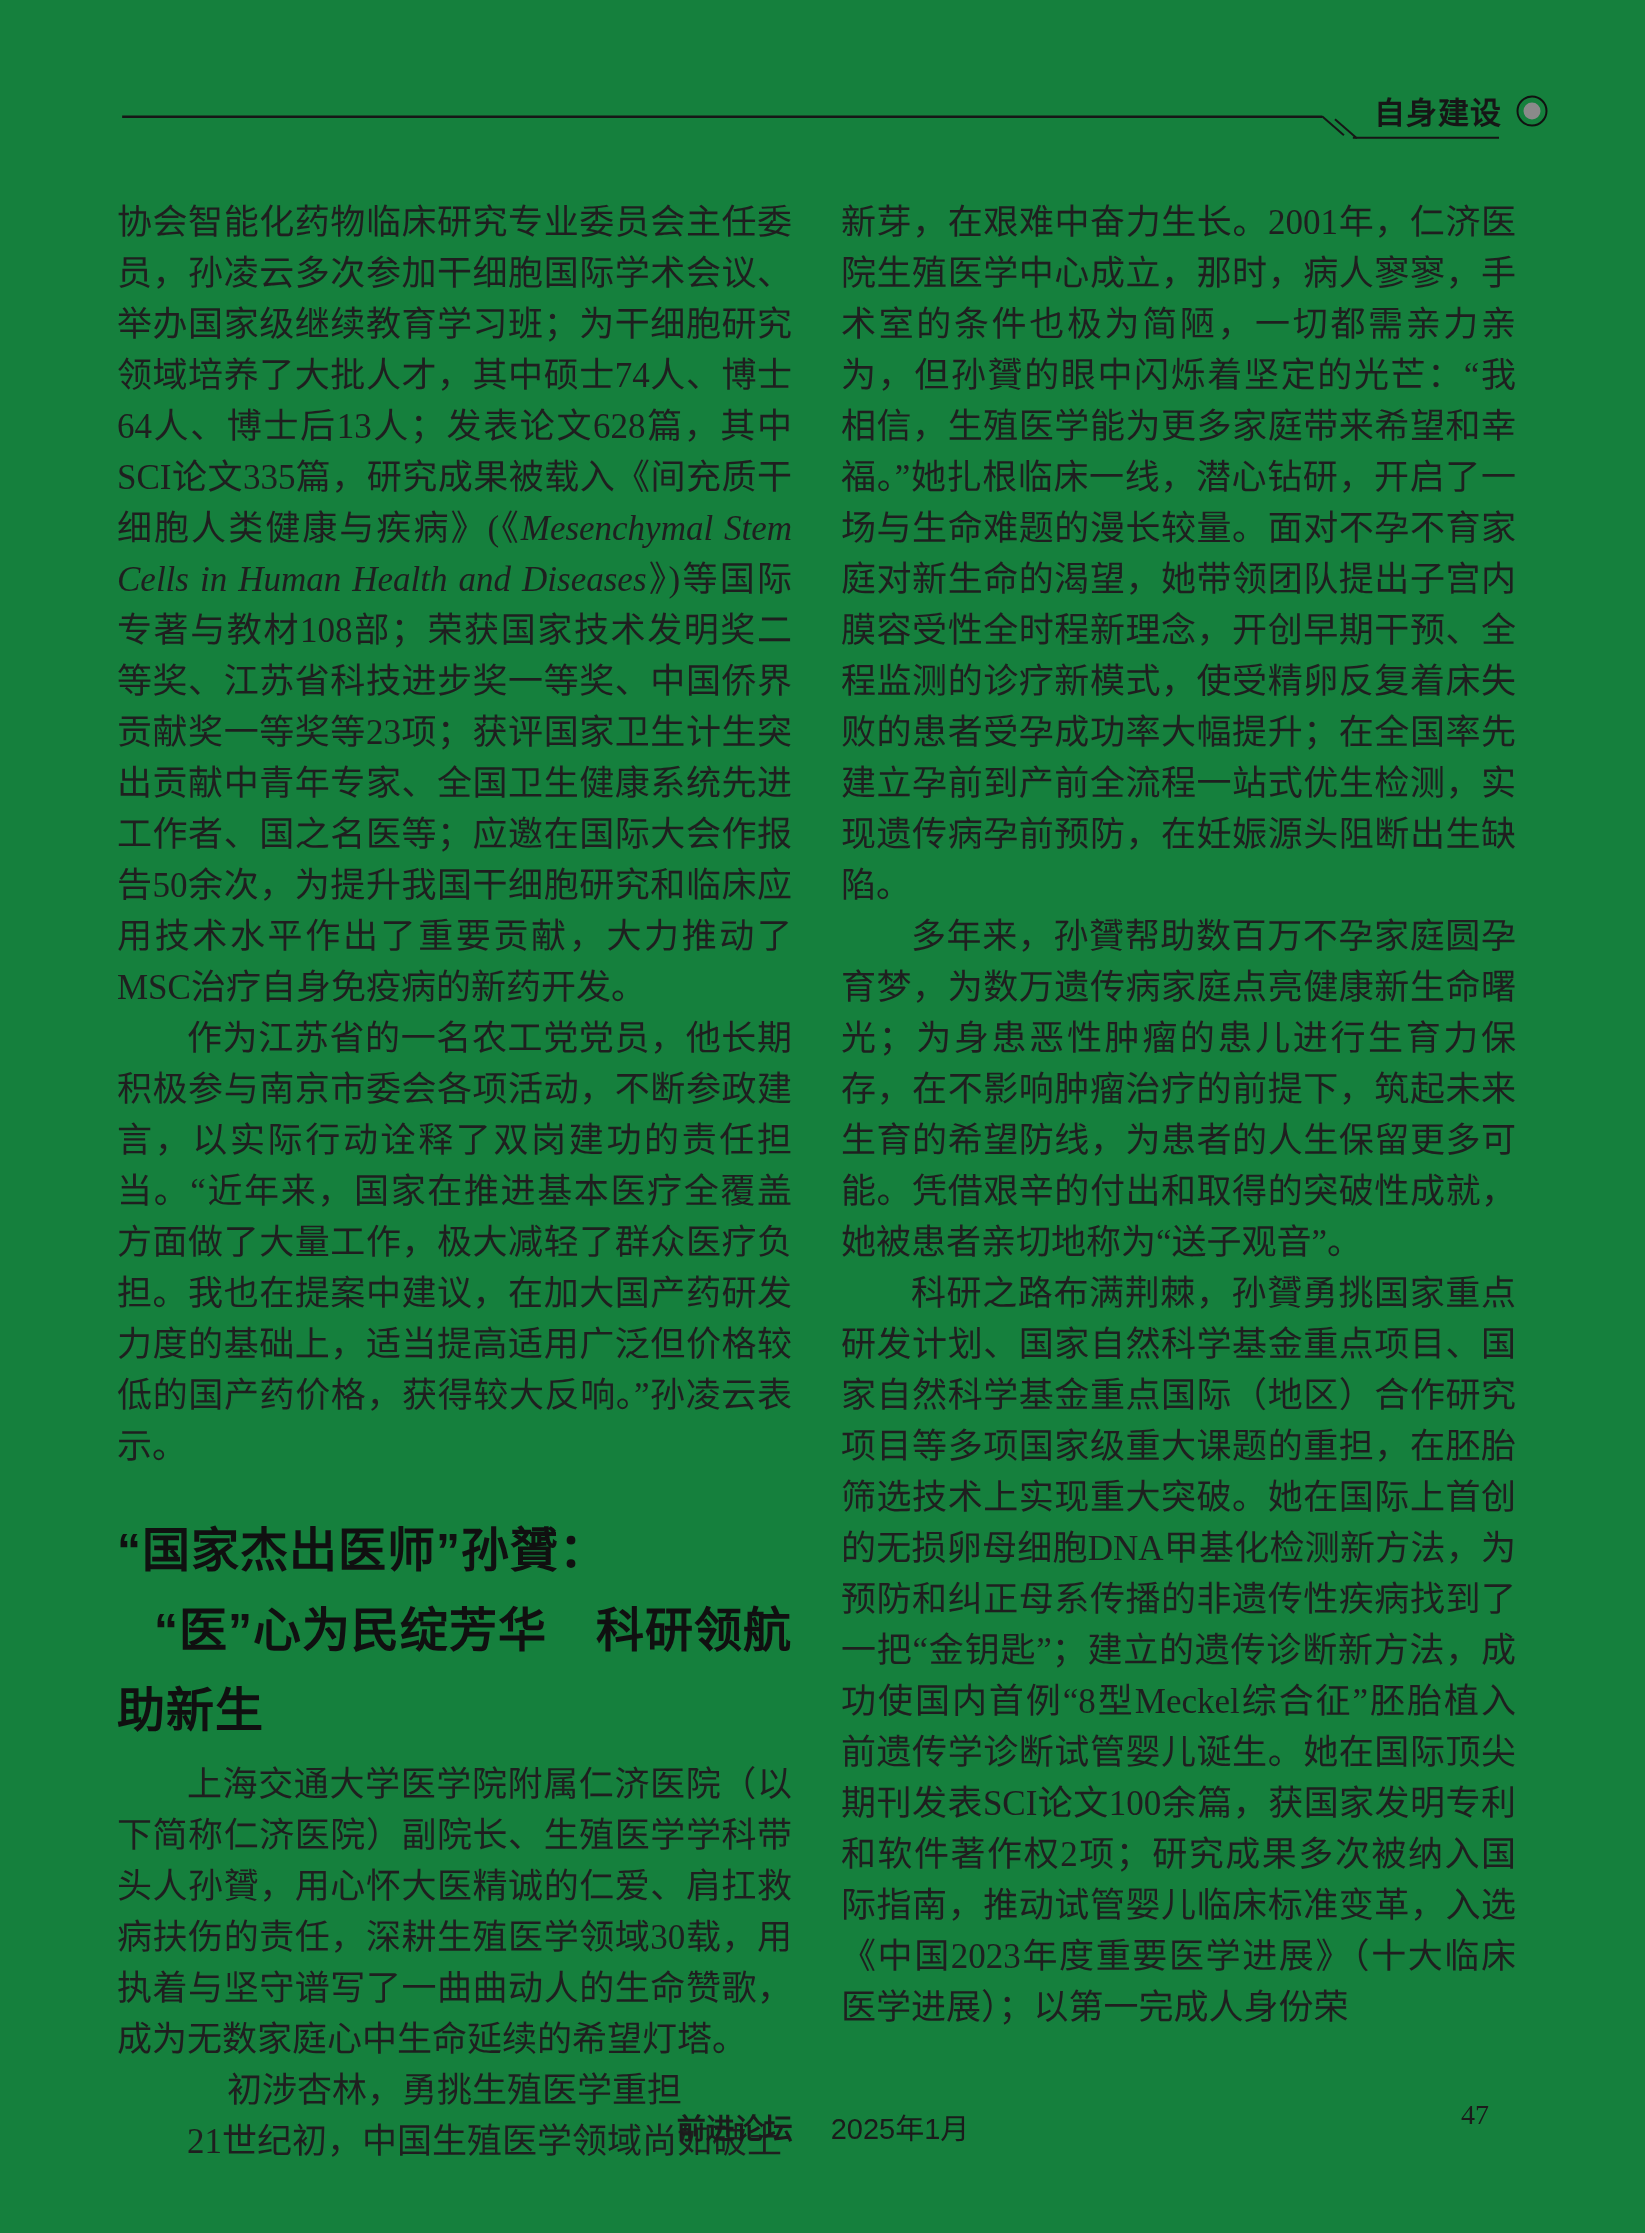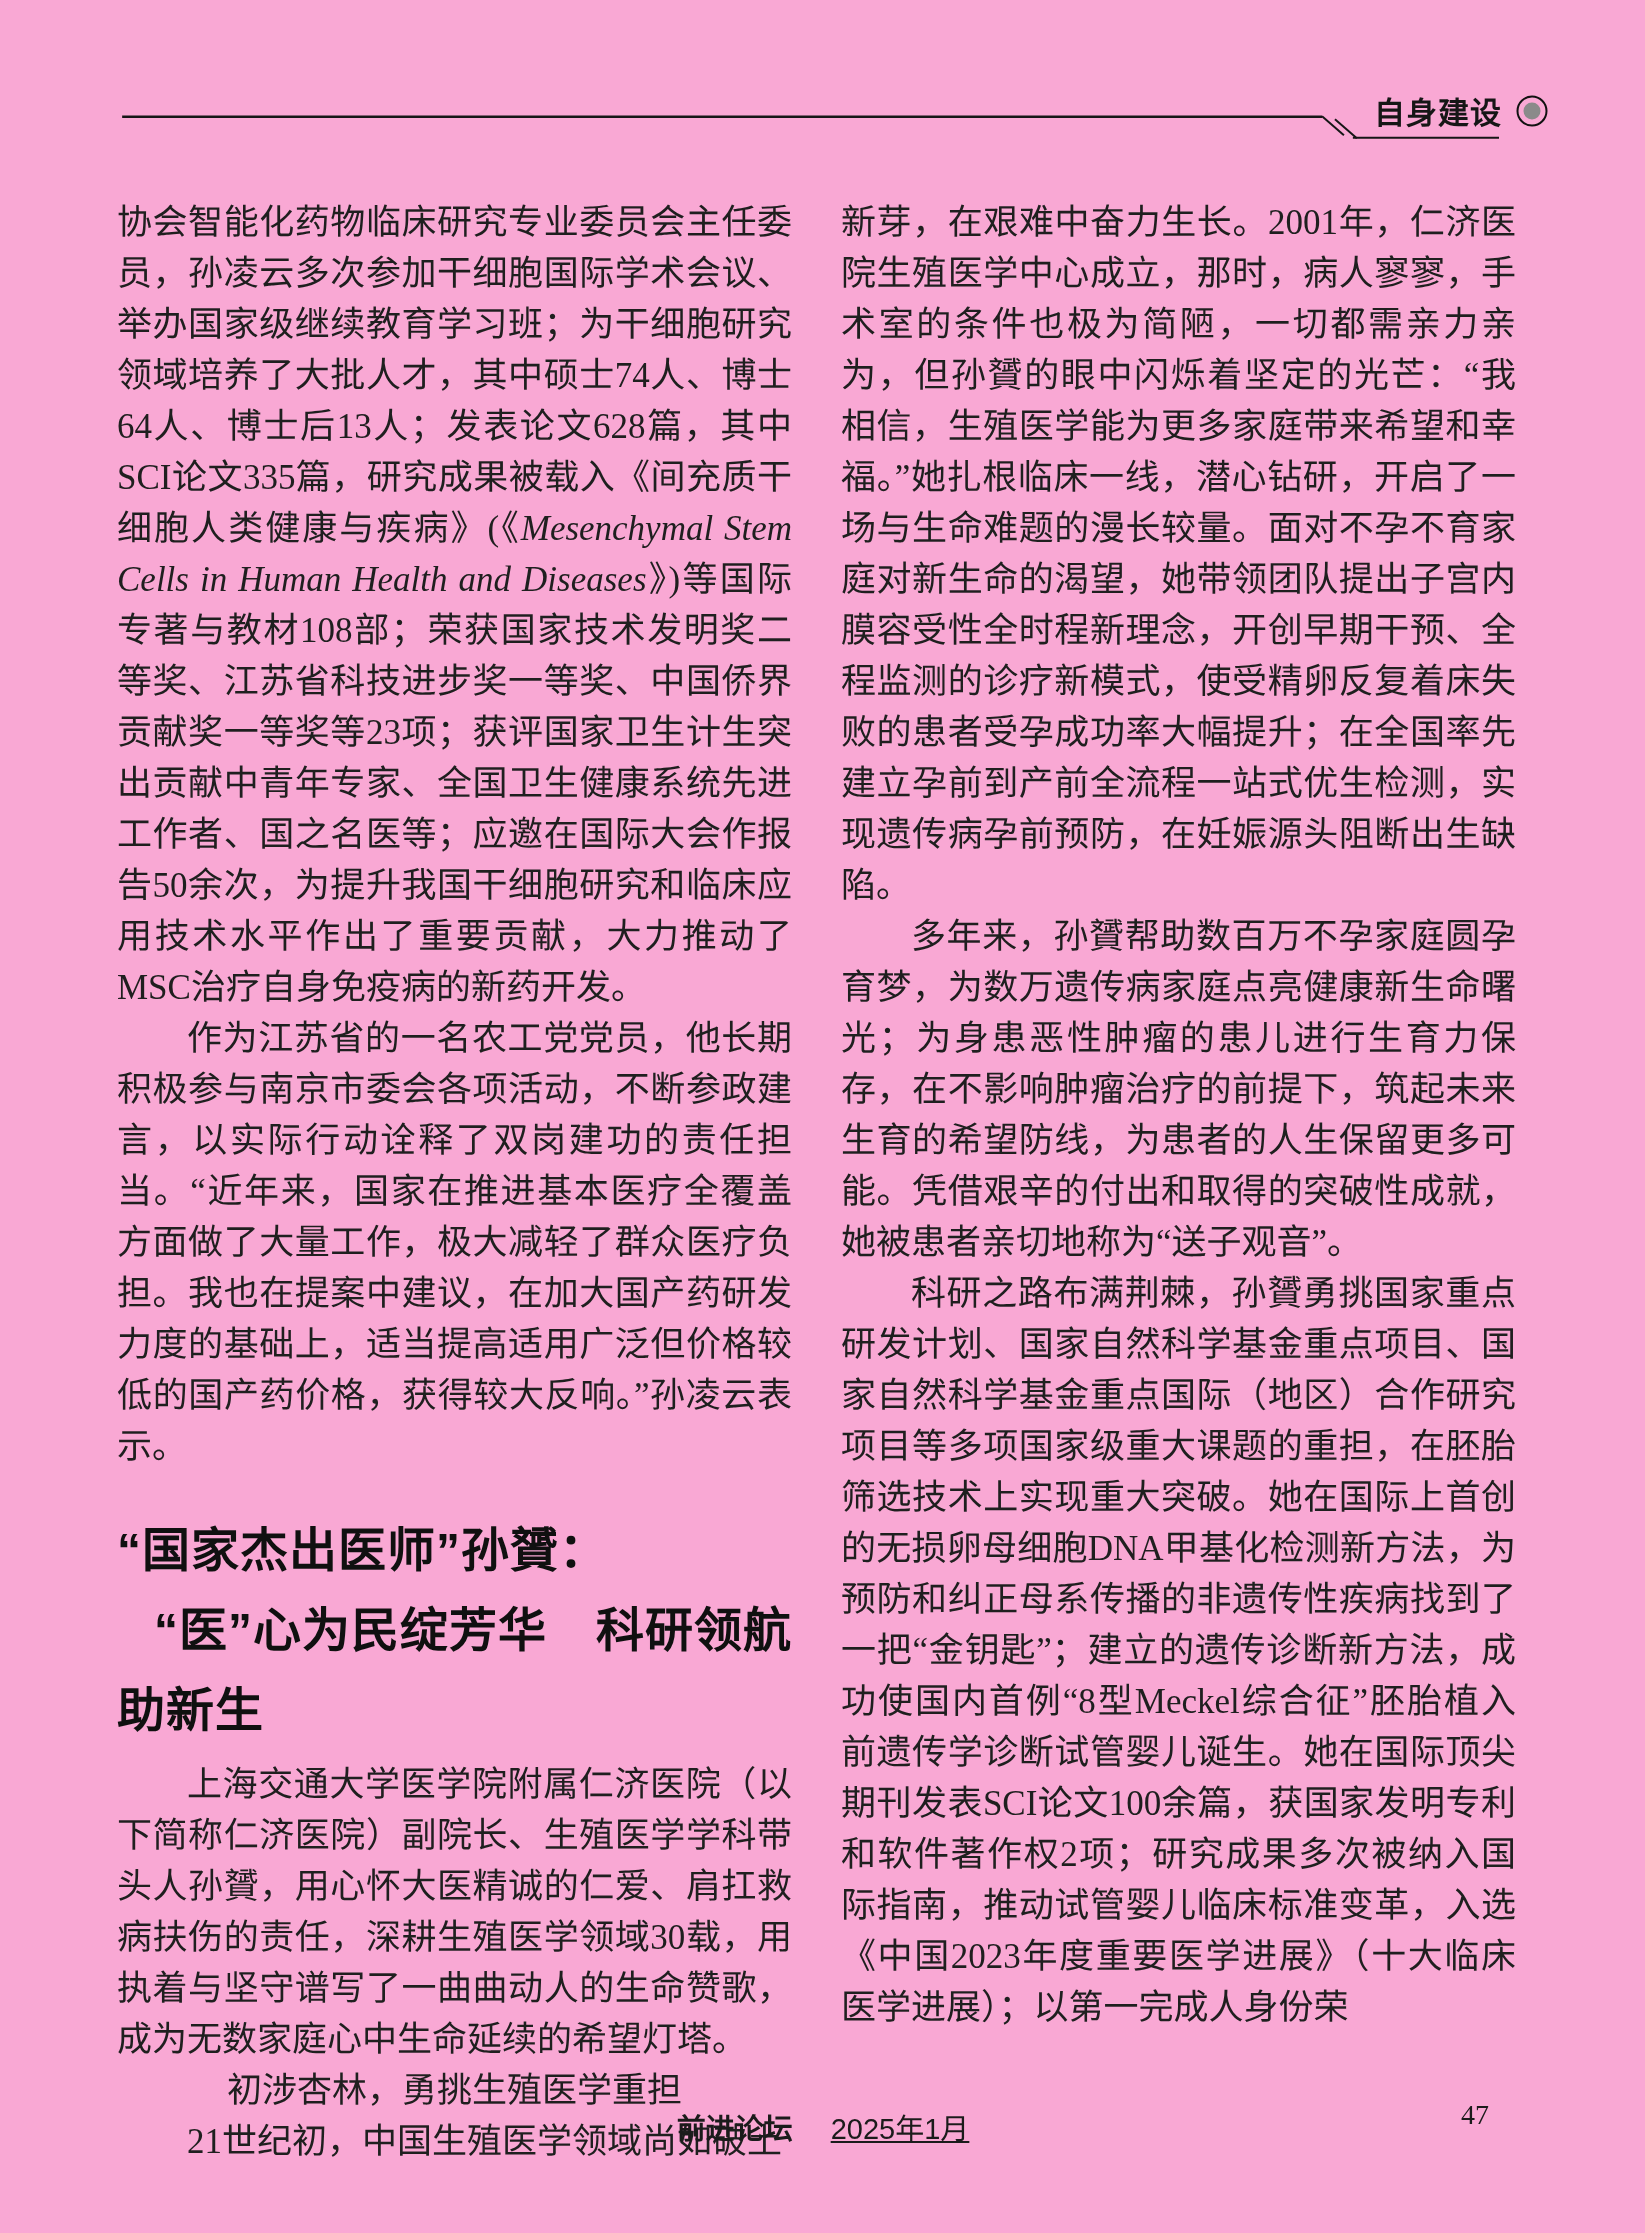--- a/index.html
+++ b/index.html
@@ -1,20 +1,20 @@
 <!DOCTYPE html>
 <html lang="zh-CN"><head>
 <meta charset="utf-8">
 <style>
   html, body { margin: 0; padding: 0; background: #ffffff; }
   .page {
     position: relative;
     width: 1646px;
     height: 2234px;
-    background: #f9a8d4;
+    background: #15803d;
     color: #1f1f1f;
     font-family: "Liberation Serif", serif;
     overflow: hidden;
   }
   .header-rule-svg {
     position: absolute;
     left: 0; top: 0;
     width: 1646px; height: 169px;
     display: block;
   }
@@ -69,21 +69,21 @@
     top: 2105px;
     left: 0;
     width: 1646px;
     text-align: center;
     font-family: "Liberation Sans", sans-serif;
     font-size: 29px;
     color: #1b1b1b;
     white-space: nowrap;
   }
   .footer-line .journal { font-weight: bold; margin-right: 38px; }
-  .footer-line .date    { font-weight: normal; text-decoration: underline; }
+  .footer-line .date    { font-weight: normal; }
   .page-number {
     position: absolute;
     left: 1461px;
     top: 2099px;
     font-family: "Liberation Serif", serif;
     font-size: 28px;
     color: #1b1b1b;
   }
 </style>
 </head>

